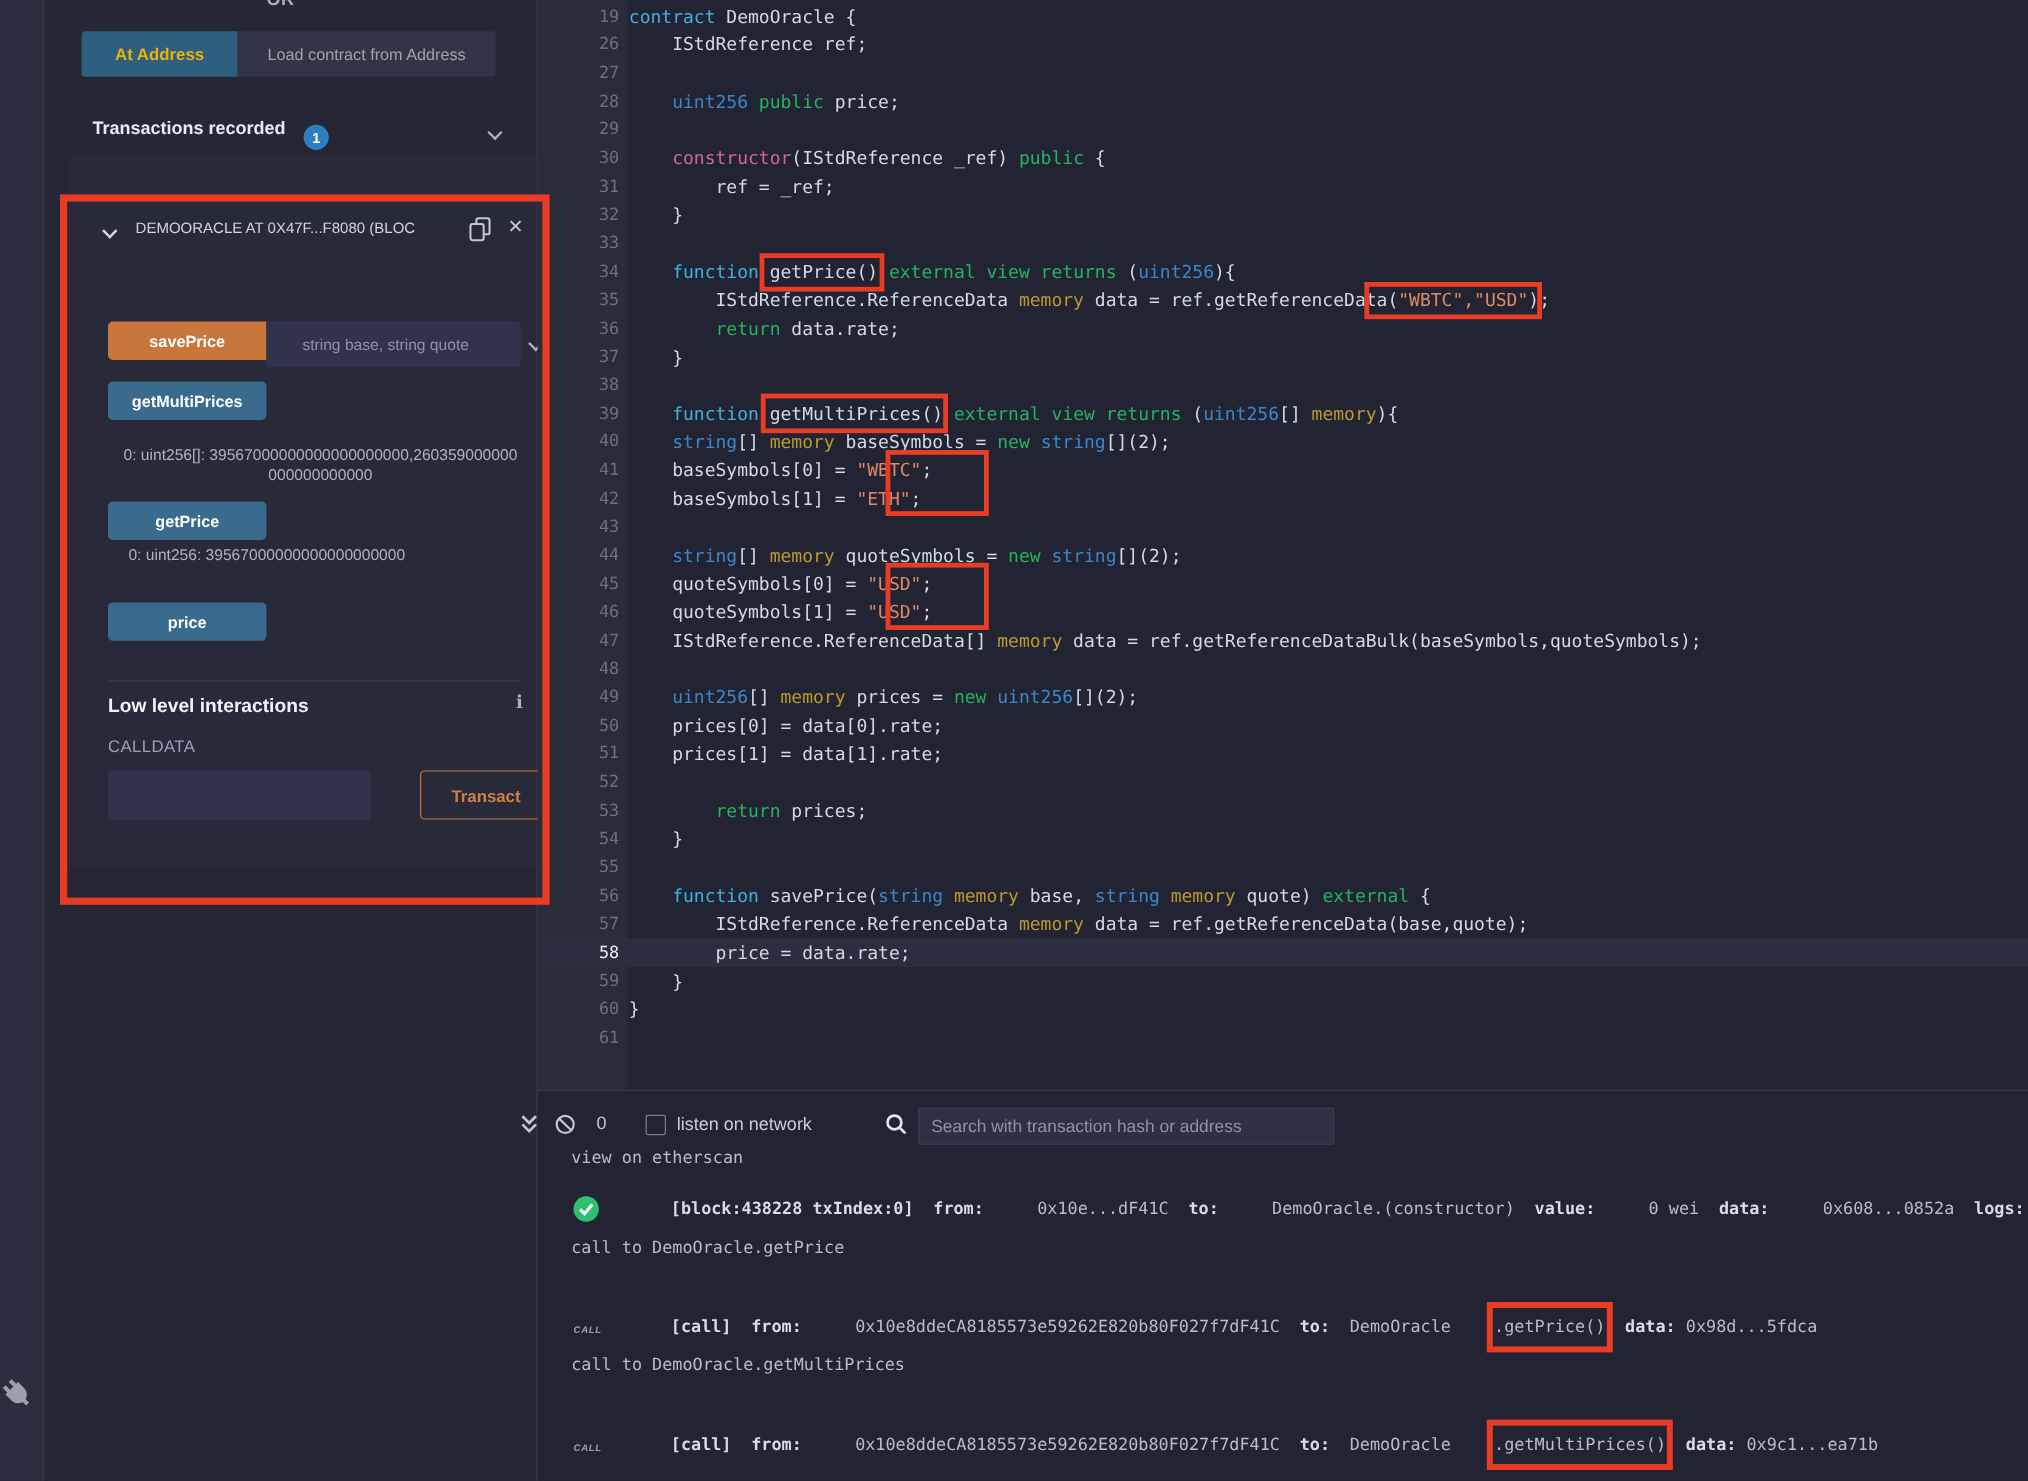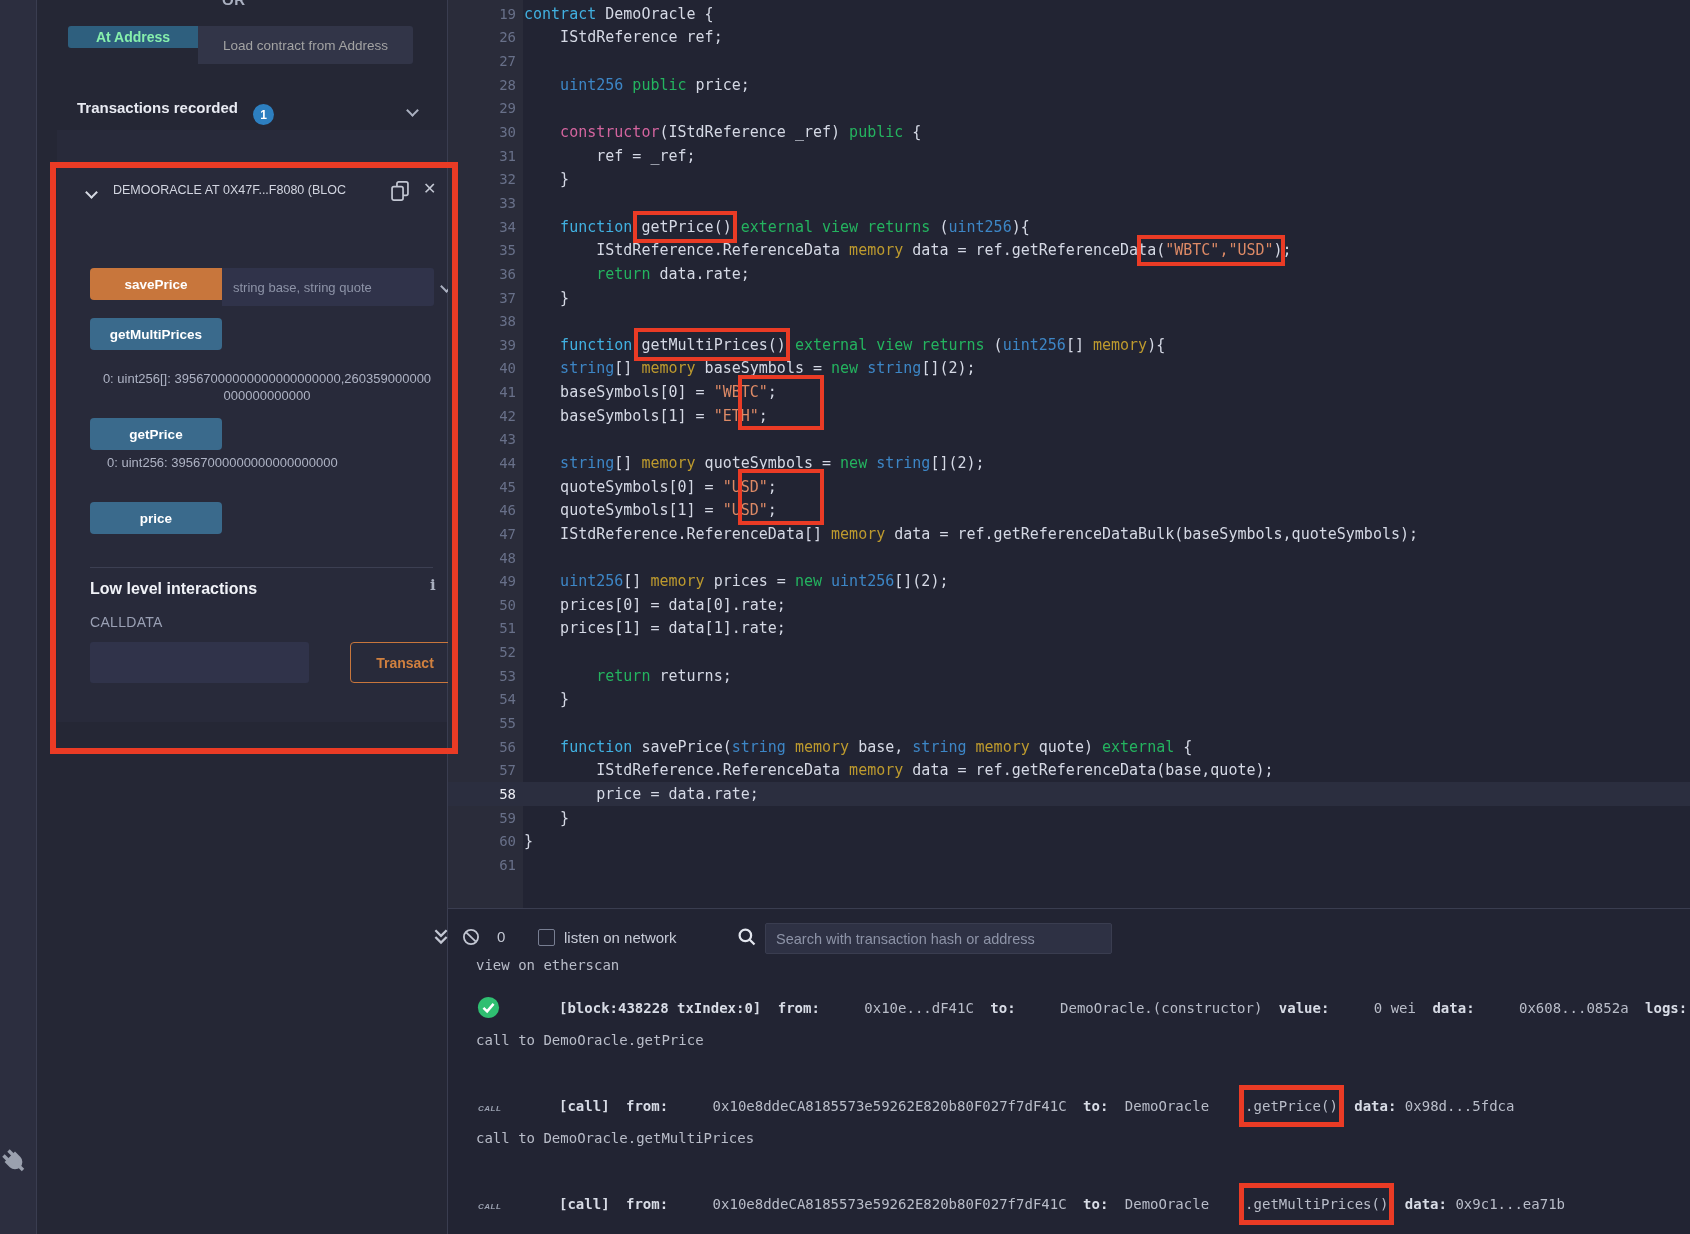--- a/index.html
+++ b/index.html
@@ -7,37 +7,37 @@
               font-family:"Liberation Sans", sans-serif; }
   .abs { position:absolute; }
   #stage { position:relative; width:1690px; height:1234px; background:#222433; }
 
   
   #icon-strip { left:0; top:0; width:37px; height:1234px; background:#2c2e3f; border-right:1px solid #3a3d50; }
 
   
   #sidebar { left:37px; top:0; width:411px; height:1234px; background:#252735; border-right:1px solid #3a3d50; }
   .or-label { left:185px; top:-9px; color:#aab0c0; font-weight:bold; font-size:15px; letter-spacing:.5px; }
-  .ataddr-btn { left:31px; top:26px; width:130px; height:22px; background:#2e5f7e; border-radius:3px 0 0 3px;
-                color:#86efac; font-weight:bold; font-size:14px; display:flex; align-items:center; justify-content:center; }
+  .ataddr-btn { left:31px; top:26px; width:130px; height:38px; background:#2e5f7e; border-radius:3px 0 0 3px;
+                color:#eab308; font-weight:bold; font-size:14px; display:flex; align-items:center; justify-content:center; }
   .ataddr-input { left:161px; top:26px; width:215px; height:38px; background:#323548; border-radius:0 3px 3px 0;
                   color:#a3a3a3; font-size:13.5px; display:flex; align-items:center; justify-content:center; }
   .sec-title { color:#e8eaf2; font-weight:bold; font-size:15px; }
   .badge { left:216px; top:104px; width:21px; height:21px; border-radius:50%; background:#2d7fc0; color:#fff;
            font-size:12px; font-weight:bold; display:flex; align-items:center; justify-content:center; }
   .chev { width:9px; height:9px; border-right:2px solid #aab0c0; border-bottom:2px solid #aab0c0; transform:rotate(45deg); }
   .chev-w { border-color:#d6dae3; }
 
   
   #contract-card { left:20px; top:130px; width:390px; height:592px; background:#282a3a; }
   .fn-btn { width:132px; height:32px; border-radius:4px; color:#fff; font-weight:bold; font-size:13.5px;
             display:flex; align-items:center; justify-content:center; }
   .btn-blue { background:#3a6a8c; }
   .btn-orange { background:#c8763c; border-radius:4px 0 0 4px; }
-  .arg-input { background:#30334a; color:#8d93a7; font-size:13px; display:flex; align-items:center; padding-left:11px; border-radius:0 3px 3px 0; }
+  .arg-input { background:#30334a; color:#8d93a7; font-size:13px; display:flex; align-items:center; padding-left:30px; border-radius:0 3px 3px 0; }
   .out-text { color:#aeb3c4; font-size:13px; line-height:17px; word-break:break-all; }
   .hdiv { height:1px; background:#3c3f52; }
   .calldata-input { background:#30334a; border-radius:3px; }
   .transact-btn { border:1px solid #c8763c; border-radius:4px; color:#d0803f; font-weight:bold; font-size:14px;
                   display:flex; align-items:center; justify-content:center; background:transparent; }
 
   
   #gutter { left:448px; top:0; width:75px; height:908px; background:#2a2c3a; }
   #code-rows { left:448px; top:2px; width:1242px; }
   .crow { display:flex; height:23.65px; align-items:center; }
@@ -246,21 +246,21 @@
       <div class="crow">
         <span class="ln">51</span>
         <span class="cd"><span class="td">    prices[1] = data[1].rate;</span></span>
       </div>
       <div class="crow">
         <span class="ln">52</span>
         <span class="cd"></span>
       </div>
       <div class="crow">
         <span class="ln">53</span>
-        <span class="cd"><span class="tg">        return</span><span class="td"> returns;</span></span>
+        <span class="cd"><span class="tg">        return</span><span class="td"> prices;</span></span>
       </div>
       <div class="crow">
         <span class="ln">54</span>
         <span class="cd"><span class="td">    }</span></span>
       </div>
       <div class="crow">
         <span class="ln">55</span>
         <span class="cd"></span>
       </div>
       <div class="crow">

